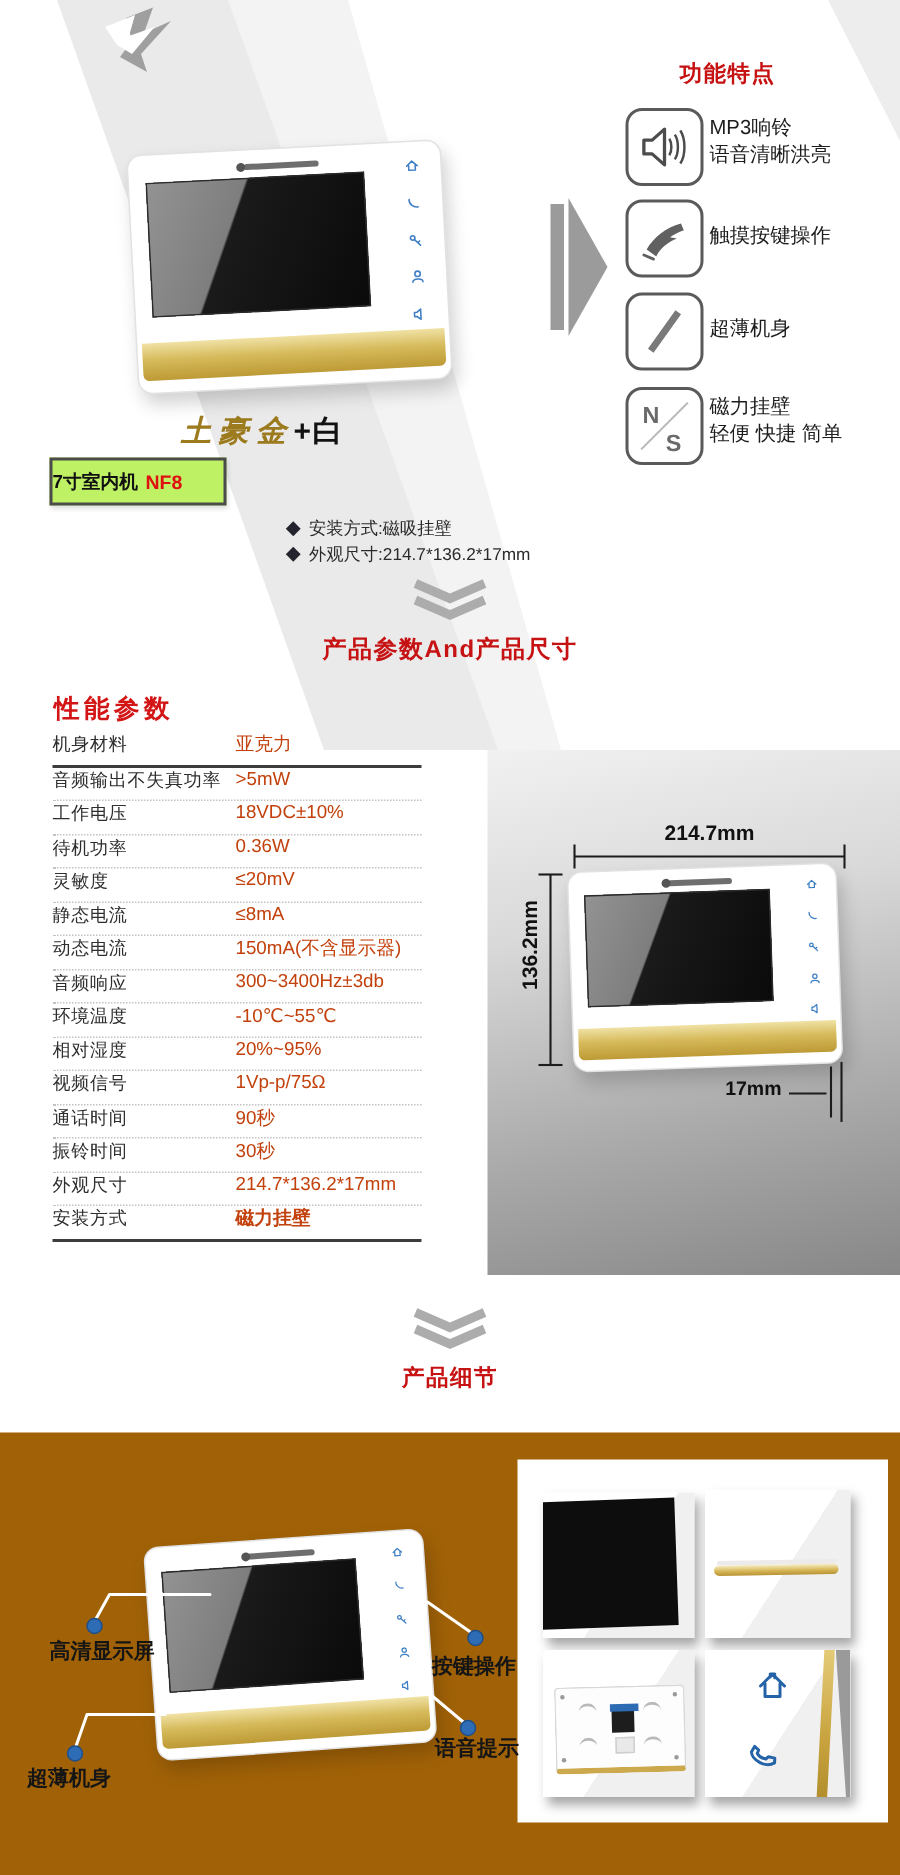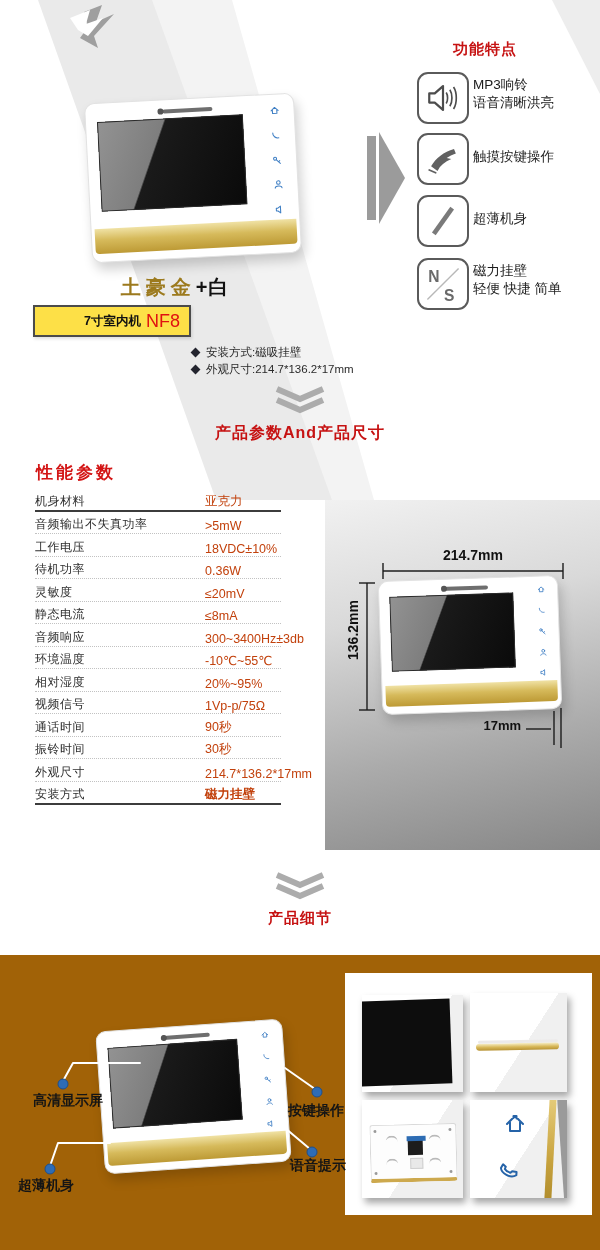--- a/index.html
+++ b/index.html
@@ -24,27 +24,27 @@
           display:flex;flex-direction:column;justify-content:space-between;align-items:center;}
   .k{width:10px;height:10px;stroke:#3f7fc4;fill:none;stroke-width:1.05;stroke-linecap:round;stroke-linejoin:round;}
   .device--sm .k{width:8px;height:8px;}
   .d-gold{position:absolute;left:1.5%;right:1.5%;bottom:5%;height:16%;
           background:linear-gradient(180deg,#f0e2a5 0%,#d6ba5b 45%,#bd9a35 100%);
           border-radius:0 0 4px 4px;}
 
   
   .hero-device{left:88px;top:98px;width:210px;height:160px;transform:rotate(-3deg);}
   .hero-title{left:100px;top:274px;width:150px;text-align:center;z-index:3;white-space:nowrap;}
-  .hero-title .gold{font-family:"DejaVu Serif","Liberation Serif",serif;font-weight:bold;
+  .hero-title .gold{font-family:"DejaVu Serif","Liberation Serif",serif;font-style:italic;font-weight:bold;
                     font-size:20px;color:#9c7a1e;letter-spacing:5px;}
   .hero-title .plus{font-size:20px;font-weight:bold;color:#111;letter-spacing:1px;}
-  .model-box{left:33px;top:305px;width:114px;height:28px;border:2px solid #4b4b4b;background:#fde047;
-             display:flex;align-items:center;justify-content:center;gap:5px;z-index:3;box-shadow:1px 2px 3px rgba(0,0,0,.12);padding-left:40px;}
+  .model-box{left:33px;top:305px;width:114px;height:28px;border:2px solid #4b4b4b;background:#bef264;
+             display:flex;align-items:center;justify-content:flex-start;gap:5px;z-index:3;box-shadow:1px 2px 3px rgba(0,0,0,.12);}
   .model-box .pre{font-size:12.5px;font-weight:bold;color:#111;}
-  .model-box .code{font-size:18px;font-weight:normal;color:#e01111;}
+  .model-box .code{font-size:13px;font-weight:bold;color:#e01111;}
   .hero-bullets{left:192px;top:302px;z-index:3;margin-top:42px;}
   .hero-bullets .row{display:flex;align-items:center;gap:7px;height:17px;}
   .diamond{width:7px;height:7px;background:#23242e;transform:rotate(45deg);flex:0 0 auto;}
   .bullet-text{font-size:11.5px;color:#2b2b2b;}
 
   
   .features-title{left:430px;top:40px;width:110px;text-align:center;font-size:15px;font-weight:bold;color:#c61212;z-index:3;letter-spacing:1px;}
   .flow-arrow-bar{left:367px;top:136px;width:9px;height:84px;background:#9b9b9b;z-index:1;}
   .flow-arrow-tri{left:379px;top:132px;width:0;height:0;border-top:46px solid transparent;border-bottom:46px solid transparent;border-left:26px solid #9b9b9b;z-index:1;}
   .feat-box{width:48px;height:48px;left:417px;border:2px solid #5a5a5a;border-radius:11px;background:#fff;z-index:3;
@@ -53,21 +53,21 @@
 
   
   .chev{left:275px;z-index:3;}
   .div-label{left:0;width:600px;text-align:center;font-weight:bold;color:#c61212;z-index:3;letter-spacing:1px;}
   .div-label--1{top:423px;font-size:16px;}
   .div-label--2{top:909px;font-size:15px;}
 
   
   .spec-title{left:36px;top:461px;font-size:17px;font-weight:bold;color:#d31515;letter-spacing:3px;z-index:3;}
   .spec-table{left:35px;top:488px;width:246px;z-index:3;}
-  .spec-row{display:flex;align-items:flex-end;height:21.5px;border-bottom:1px dotted #c2c2c2;gap:48px;}
+  .spec-row{display:flex;align-items:flex-start;height:21.5px;border-bottom:1px dotted #c2c2c2;}
   .spec-row.first{border-bottom:2px solid #3c3c3c;}
   .spec-row.last{border-bottom:2px solid #3c3c3c;}
   .spec-label{width:122px;font-size:12px;color:#2e2e2e;letter-spacing:.5px;flex:0 0 auto;}
   .spec-value{font-size:12.5px;color:#c2410c;}
   .spec-row.last .spec-value{font-weight:bold;}
 
   
   .dim-panel{left:325px;top:500px;width:275px;height:350px;z-index:2;
              background:linear-gradient(168deg,#f1f1f1 0%,#d9d9d9 32%,#ababab 68%,#878787 100%);}
   .dim-device{left:55px;top:78px;width:180px;height:134px;transform:rotate(-2deg);}
@@ -240,20 +240,24 @@
       </div>
     <div class="spec-row">
         <span class="spec-label">灵敏度</span>
         <span class="spec-value">≤20mV</span>
       </div>
     <div class="spec-row">
         <span class="spec-label">静态电流</span>
         <span class="spec-value">≤8mA</span>
       </div>
     <div class="spec-row">
+        <span class="spec-label">动态电流</span>
+        <span class="spec-value">150mA(不含显示器)</span>
+      </div>
+    <div class="spec-row">
         <span class="spec-label">音频响应</span>
         <span class="spec-value">300~3400Hz±3db</span>
       </div>
     <div class="spec-row">
         <span class="spec-label">环境温度</span>
         <span class="spec-value">-10℃~55℃</span>
       </div>
     <div class="spec-row">
         <span class="spec-label">相对湿度</span>
         <span class="spec-value">20%~95%</span>

